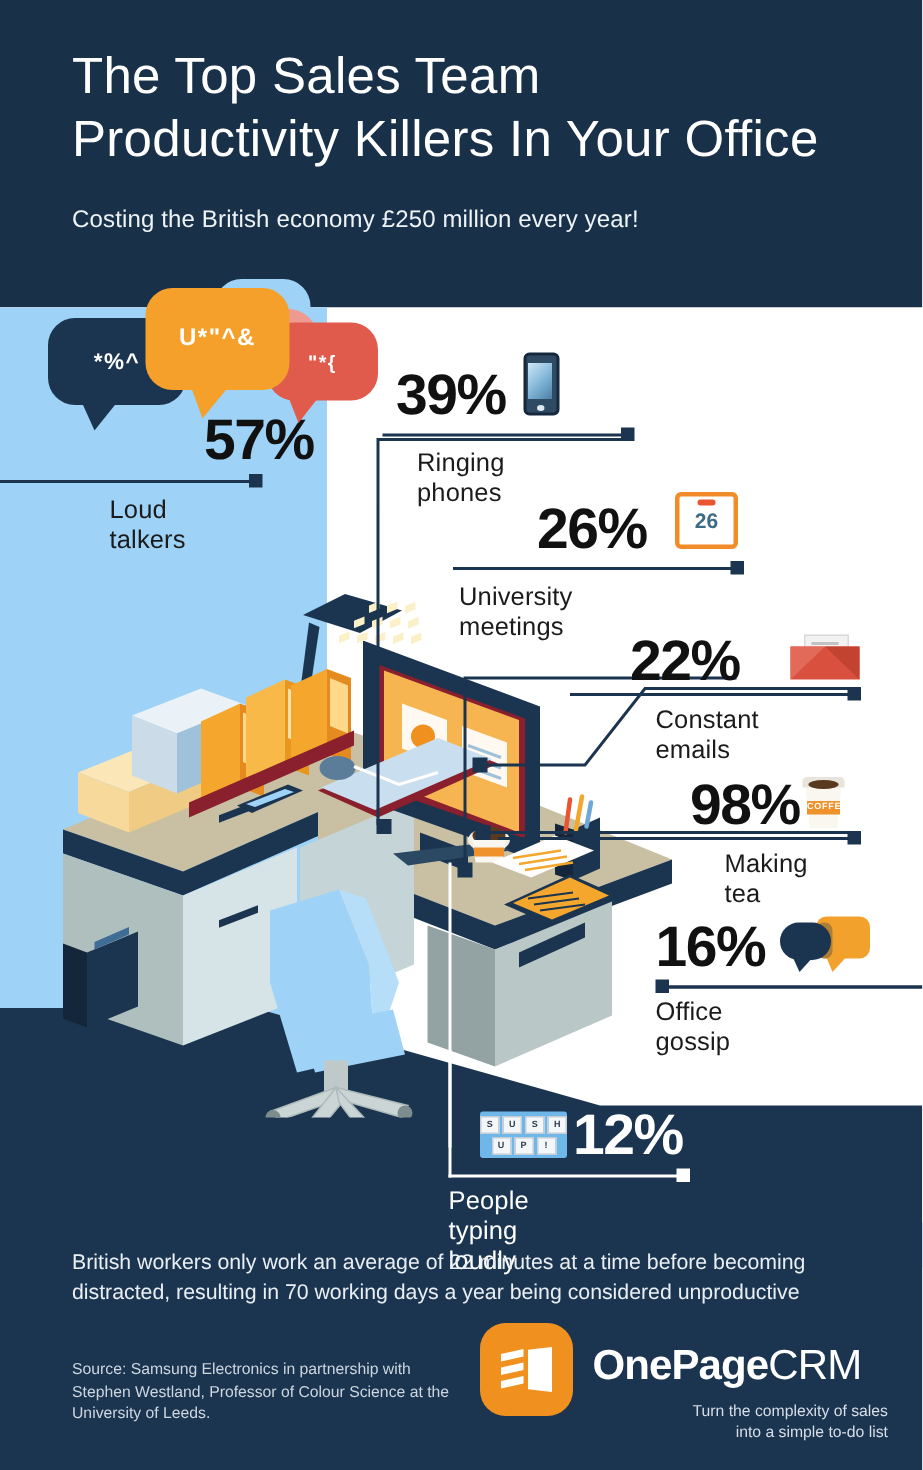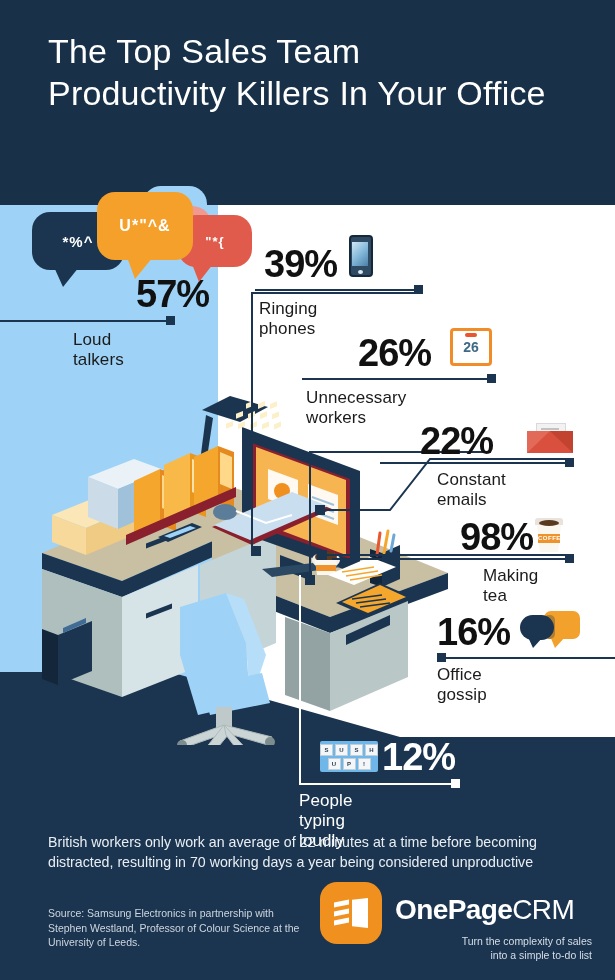--- a/index.html
+++ b/index.html
@@ -122,20 +122,21 @@
   <svg class="bg-floor" width="615" height="245" viewBox="0 0 615 245">
     <polygon points="0,72 170,72 400,137 615,137 615,245 0,245" fill="#1b3550"></polygon>
   </svg>
 
   <div class="bg-footer"></div>
 
   <div class="h-title">
     <span class="l1">The Top Sales Team</span>
     <span class="l2">Productivity Killers In Your Office</span>
   </div>
+  <div class="h-sub">Costing the British economy £250 million every year!</div>
 
   <div class="bub bub-blue"></div>
   <div class="bub bub-red-pale"></div>
   <div class="bub bub-tan"></div>
   <div class="bub bub-navy">
       <span>*%^</span>
     </div>
   <div class="bub bub-orange">
       <span>U*"^&amp;</span>
     </div>
@@ -307,32 +308,32 @@
   </div>
 
   <div class="stat">
     <div class="pct" style="position:absolute;left:264px;top:245px;">39%</div>
     <div class="ic ic-phone" style="left:349px;top:235px;">
       <div class="scr"></div>
       <div class="hm"></div>
     </div>
     <div class="rule" style="left:255px;top:289px;width:167px;"></div>
     <div class="nub" style="left:414px;top:285px;"></div>
-    <div class="lbl" style="position:absolute;left:259px;top:299px;">Ringing phones</div>
+    <div class="lbl" style="position:absolute;left:278px;top:299px;">Ringing phones</div>
   </div>
 
   <div class="stat">
     <div class="pct" style="position:absolute;left:358px;top:334px;">26%</div>
     <div class="ic ic-cal" style="left:450px;top:328px;">
       <div class="bar"></div>
       <div class="num">26</div>
     </div>
     <div class="rule" style="left:302px;top:378px;width:193px;"></div>
     <div class="nub" style="left:487px;top:374px;"></div>
-    <div class="lbl" style="position:absolute;left:306px;top:388px;">Unnecessary workers</div>
+    <div class="lbl" style="position:absolute;left:306px;top:388px;">University meetings</div>
   </div>
 
   <div class="stat">
     <div class="pct" style="position:absolute;left:420px;top:422px;">22%</div>
     <div class="ic ic-mail" style="left:527px;top:423px;">
       <div class="pg">
           <b></b>
         </div>
       <div class="env"></div>
       <div class="flapL"></div>

